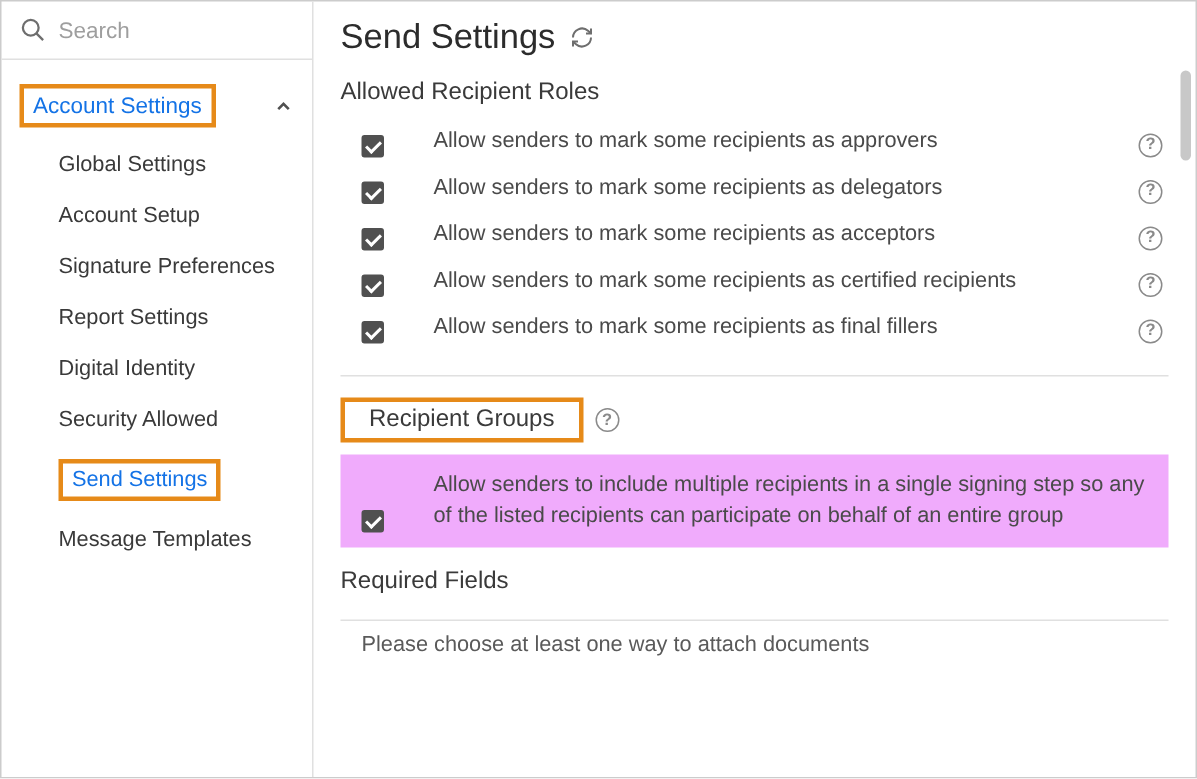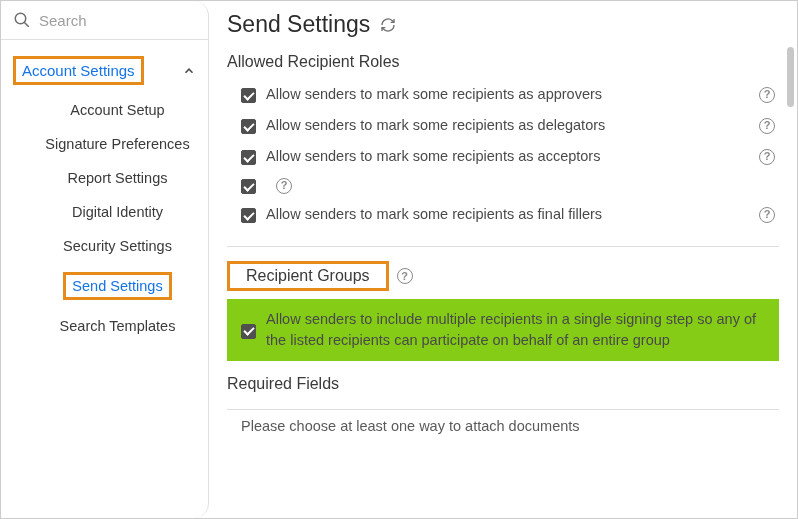--- a/index.html
+++ b/index.html
@@ -1,38 +1,38 @@
 <!DOCTYPE html>
 <html><head>
 <meta charset="utf-8">
 <style>
 * { box-sizing: border-box; margin: 0; padding: 0; }
 body { font-family: -apple-system, BlinkMacSystemFont, "Segoe UI", Arial, sans-serif; font-size: 14px; color: #2c2c2c; background: #fff; }
 .container { display: flex; width: 798px; height: 519px; border: 1px solid #ccc; overflow: hidden; position: relative; }
-.sidebar { width: 208px; border-right: 1px solid #e0e0e0; display: flex; flex-direction: column; flex-shrink: 0; border-radius: 15px; }
+.sidebar { width: 208px; border-right: 1px solid #e0e0e0; display: flex; flex-direction: column; flex-shrink: 0; }
 .search-row { display: flex; align-items: center; padding: 10px 12px; border-bottom: 1px solid #e0e0e0; }
 .search-row svg { width: 18px; height: 18px; color: #6e6e6e; margin-right: 8px; flex-shrink: 0; }
 .search-input { border: none; outline: none; font-size: 15px; color: #6e6e6e; width: 100%; background: transparent; }
 .search-input::placeholder { color: #9e9e9e; }
-.nav-section { padding-top: 8px; text-align: center; }
+.nav-section { padding-top: 8px; }
 .nav-header { display: flex; align-items: center; justify-content: space-between; padding: 8px 12px; color: #1473e6; font-size: 15px; cursor: pointer; }
 .nav-header-label { border: 3px solid #e68a19; padding: 3px 6px; display: inline-block; }
 .nav-header svg { width: 14px; height: 14px; color: #505050; }
 .nav-items { padding-left: 20px; }
 .nav-item { padding: 9px 12px 9px 18px; font-size: 14.5px; color: #3a3a3a; cursor: pointer; }
 .nav-item.highlighted span { border: 3px solid #e68a19; padding: 3px 6px; display: inline-block; color: #1473e6; }
 .main { flex: 1; padding: 10px 18px 12px 18px; overflow-y: auto; }
 .page-title-row { display: flex; align-items: center; margin-bottom: 15px; }
 .page-title { font-size: 23px; font-weight: 300; color: #2c2c2c; margin-right: 10px; }
 .refresh-icon { width: 16px; height: 16px; color: #6e6e6e; cursor: pointer; }
 .section-title { font-size: 16px; font-weight: 400; color: #3a3a3a; margin-top: 14px; margin-bottom: 8px; display: flex; align-items: center; }
 .section-title .help-icon { margin-left: 8px; }
 .section-title.highlighted .title-text { border: 3px solid #e68a19; padding: 3px 16px; display: inline-block; }
-.option-row { display: flex; align-items: center; padding: 5px 4px 5px 14px; line-height: 1.45; }
-.option-row.highlighted { background: #84cc16; padding-top: 10px; padding-bottom: 10px; margin-top: 4px; }
+.option-row { display: flex; align-items: flex-end; padding: 5px 4px 5px 14px; line-height: 1.45; gap: 23px; }
+.option-row.highlighted { background: #f0abfc; padding-top: 10px; padding-bottom: 10px; margin-top: 4px; }
 .checkbox { width: 15px; height: 15px; border: 1.5px solid #505050; border-radius: 2px; margin-right: 10px; flex-shrink: 0; display: flex; align-items: center; justify-content: center; margin-top: 2px; cursor: pointer; }
 .checkbox.checked { background: #505050; }
 .checkbox.checked::after { content: ""; width: 4px; height: 8px; border: solid #fff; border-width: 0 2px 2px 0; transform: rotate(45deg); margin-top: -2px; }
 .option-label { flex: 1; color: #4a4a4a; font-size: 14.5px; }
 .help-icon { width: 16px; height: 16px; border: 1.5px solid #8a8a8a; border-radius: 50%; display: inline-flex; align-items: center; justify-content: center; font-size: 11px; color: #8a8a8a; margin-left: 10px; flex-shrink: 0; cursor: pointer; font-weight: 600; }
 .divider { border: none; border-top: 1px solid #e0e0e0; margin: 16px 0 4px 0; }
 .section-desc { color: #5a5a5a; font-size: 14.5px; padding: 4px 0 0 14px; }
 .scrollbar { position: absolute; right: 3px; top: 46px; width: 7px; height: 60px; background: #c8c8c8; border-radius: 4px; }
 </style>
 </head>
@@ -48,27 +48,28 @@
       <input class="search-input" placeholder="Search" style="">
     </div>
     <div class="nav-section">
       <div class="nav-header">
         <span class="nav-header-label">Account Settings</span>
         <svg viewBox="0 0 24 24" fill="none" stroke="currentColor" stroke-width="3">
             <polyline points="6 15 12 9 18 15"></polyline>
           </svg>
       </div>
       <div class="nav-items">
+        <div class="nav-item"><span>Global Settings</span></div>
         <div class="nav-item"><span>Account Setup</span></div>
         <div class="nav-item"><span>Signature Preferences</span></div>
         <div class="nav-item"><span>Report Settings</span></div>
         <div class="nav-item"><span>Digital Identity</span></div>
-        <div class="nav-item"><span>Security Settings</span></div>
+        <div class="nav-item"><span>Security Allowed</span></div>
         <div class="nav-item highlighted"><span>Send Settings</span></div>
-        <div class="nav-item"><span>Search Templates</span></div>
+        <div class="nav-item"><span>Message Templates</span></div>
       </div>
     </div>
   </div>
 
   <div class="main">
     <div class="page-title-row">
       <h1 class="page-title">Send Settings</h1>
       <svg class="refresh-icon" viewBox="0 0 24 24" fill="none" stroke="currentColor" stroke-width="2">
           <path d="M3 12a9 9 0 0 1 15-6.7L21 8"></path>
           <path d="M21 3v5h-5"></path>
@@ -90,20 +91,21 @@
       <span class="option-label">Allow senders to mark some recipients as delegators</span>
       <span class="help-icon">?</span>
     </div>
     <div class="option-row">
       <span class="checkbox checked"></span>
       <span class="option-label">Allow senders to mark some recipients as acceptors</span>
       <span class="help-icon">?</span>
     </div>
     <div class="option-row">
       <span class="checkbox checked"></span>
+      <span class="option-label">Allow senders to mark some recipients as certified recipients</span>
       <span class="help-icon">?</span>
     </div>
     <div class="option-row">
       <span class="checkbox checked"></span>
       <span class="option-label">Allow senders to mark some recipients as final fillers</span>
       <span class="help-icon">?</span>
     </div>
 
     <hr class="divider">
 

